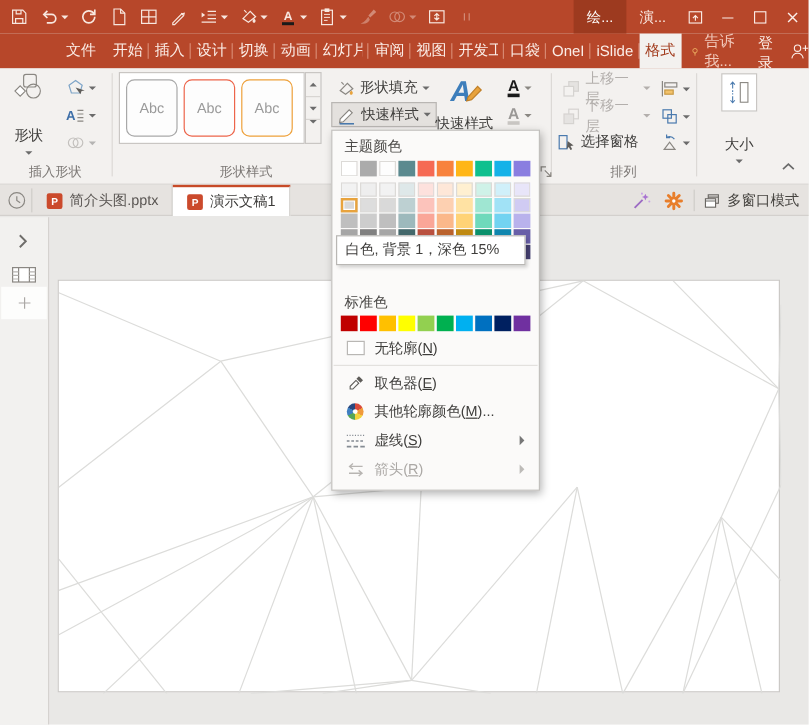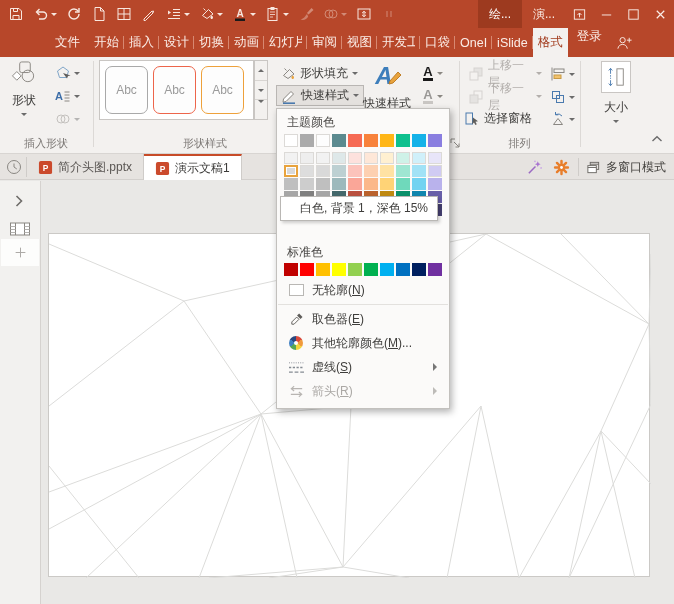--- a/index.html
+++ b/index.html
@@ -33,21 +33,21 @@
   .tellme svg{width:14px;height:14px;color:#F5C06A;}
   .signin{display:flex;align-items:flex-start;padding:0 9px;}
   .person{display:flex;align-items:center;padding:0 5px;}
   .person svg{width:17px;height:16px;}
 
   
   .ribbon{position:absolute;top:57px;left:0;right:0;height:97px;background:#F3F1EF;border-bottom:1px solid #D8D5D2;}
   .vsep{position:absolute;top:4px;height:86px;width:1px;background:#DCD9D6;}
   .glabel{position:absolute;top:79px;font-size:11px;color:#7C7875;text-align:center;}
   .bigbtn{position:absolute;display:flex;flex-direction:column;align-items:center;justify-content:flex-start;cursor:default;}
-  .bigbtn .blabel{margin-top:6px;display:flex;align-items:center;gap:2px;justify-content:flex-end;}
+  .bigbtn .blabel{margin-top:19px;display:flex;align-items:center;gap:2px;justify-content:flex-end;}
   .mini{position:absolute;display:flex;align-items:center;justify-content:center;gap:3px;}
   .mini svg{width:16px;height:16px;}
   .gallery{position:absolute;left:99px;top:3px;width:155px;height:60px;background:#fff;border:1px solid #C9C6C3;display:flex;align-items:center;padding:0 5px;gap:5px;}
   .chip{width:43px;height:48px;border-radius:7px;background:#FDFDFD;border:1px solid #A9A9A9;display:flex;align-items:center;justify-content:center;color:#9B9B9B;}
   .gscroll{position:absolute;left:254px;top:3px;width:14px;height:60px;background:#F3F1EF;border:1px solid #C9C6C3;display:flex;flex-direction:column;}
   .gscroll div{flex:1;display:flex;align-items:center;justify-content:center;border-bottom:1px solid #D8D5D2;color:#6B6B6B;}
   .gscroll div:last-child{border-bottom:none;}
   .tri-up{width:0;height:0;border:3.5px solid transparent;border-bottom-color:#6B6B6B;margin-bottom:3px;}
   .tri-dn{width:0;height:0;border:3.5px solid transparent;border-top-color:#6B6B6B;margin-top:3px;}
   .tri-bar{width:8px;height:2px;background:#6B6B6B;margin-bottom:1px;}
@@ -95,21 +95,21 @@
             box-shadow:2px 3px 7px rgba(0,0,0,.30);z-index:50;color:#3E3D3B;}
   .dd-header{margin:5px 0 0 10px;height:16px;color:#4A4846;}
   .crow{display:flex;gap:2px;margin-left:7px;}
   .crow.main{margin-top:4px;}
   .swatch{width:14px;height:13px;}
   .tints{margin-top:5px;display:flex;flex-direction:column;gap:1px;}
   .tints .swatch{height:12px;}
   .swatch.lt{box-shadow:inset 0 0 0 1px #DCDAD7;}
   .swatch.sel{border:2px solid #E8A33D;box-shadow:inset 0 0 0 1px #fff;}
   .dd-tooltip{position:absolute;left:3px;top:87px;width:158px;height:25px;background:#fff;border:1px solid #B9B7B4;
-              box-shadow:2px 2px 3px rgba(0,0,0,.18);line-height:23px;padding-left:19px;white-space:nowrap;z-index:5;color:#3F3E3C;}
+              box-shadow:2px 2px 3px rgba(0,0,0,.18);line-height:23px;padding-left:7px;white-space:nowrap;z-index:5;color:#3F3E3C;}
   .dd-header.std{margin-top:28px;}
   .crow.std{margin-top:3px;}
   .dd-items{margin-top:2px;}
   .dd-item{height:24px;display:flex;align-items:center;padding:0 8px;cursor:default;}
   .dd-item .ico{width:22px;display:flex;justify-content:center;margin-right:5px;flex:none;}
   .dd-item.dis{color:#ABA8A5;}
   .noneswatch{width:15px;height:12px;background:#fff;border:1px solid #B9B7B4;}
   .wheel{width:14px;height:14px;border-radius:50%;
          background:conic-gradient(#D94A3C 0 60deg,#F09A3C 0 120deg,#F2D43C 0 180deg,#56A656 0 240deg,#3F7FC1 0 300deg,#29477F 0 360deg);
          position:relative;}
@@ -283,20 +283,27 @@
         <div class="mtab sep">
           <span>OneI</span>
         </div>
         <div class="mtab trunc sep">
           <span>iSlide</span>
         </div>
         <div class="mtab active">
           <span>格式</span>
         </div>
       </div>
+    <div class="tellme">
+      <svg viewBox="0 0 16 16">
+          <circle cx="8" cy="6.5" r="3.5" fill="none" stroke="currentColor" stroke-width="1.2"></circle>
+          <path d="M6.5 11.5h3M7 13.5h2" stroke="currentColor" stroke-width="1.2"></path>
+        </svg>
+      <span>告诉我...</span>
+    </div>
     <div class="signin">
       <span>登录</span>
     </div>
     <div class="person">
       <svg viewBox="0 0 18 16">
           <circle cx="7" cy="5" r="2.8" fill="none" stroke="currentColor"></circle>
           <path d="M2 14c.5-3 2.5-4.5 5-4.5s4.5 1.5 5 4.5" fill="none" stroke="currentColor"></path>
           <path d="M14 2.5v5M11.5 5h5" stroke="currentColor"></path>
         </svg>
     </div>

